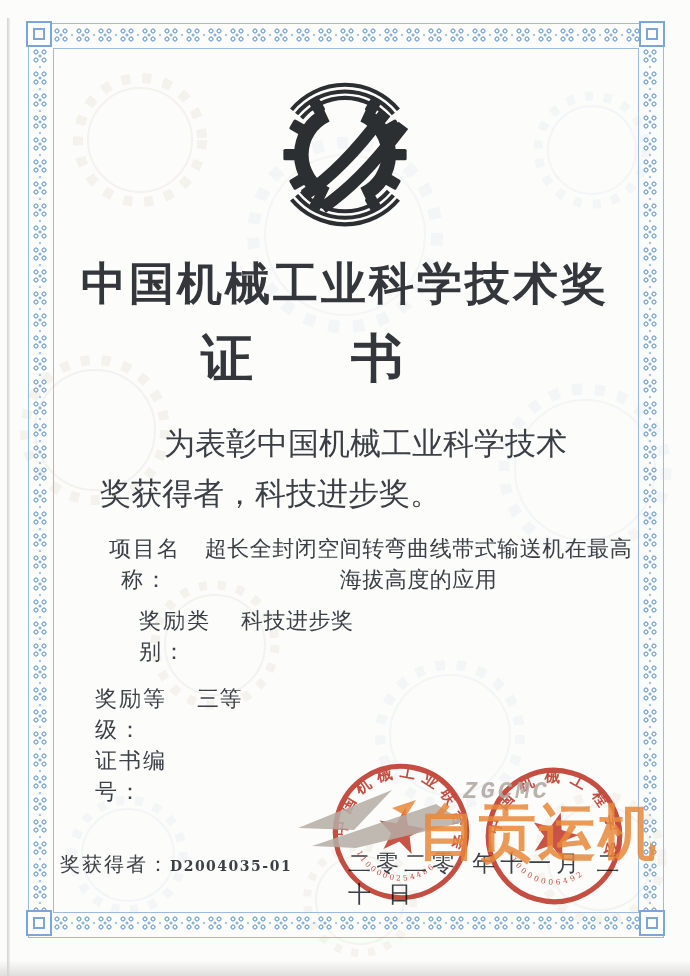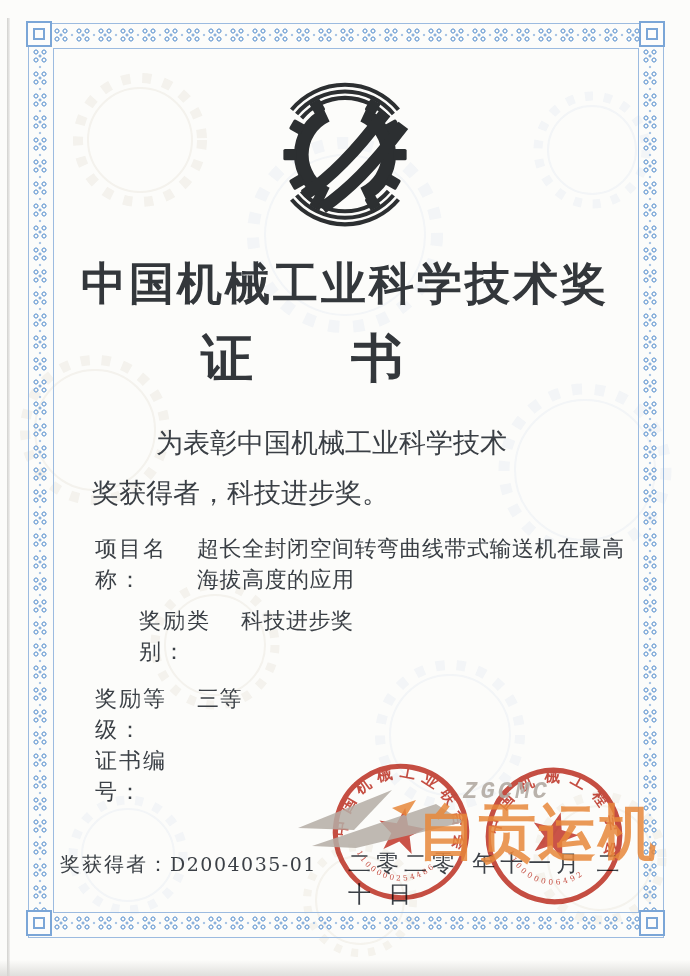--- a/index.html
+++ b/index.html
@@ -39,34 +39,34 @@
   .corner{position:absolute;width:22px;height:22px;border:2px solid #7ba6d7;background:#fdfdfc;
     display:flex;align-items:center;justify-content:center;z-index:3;}
   .corner::after{content:"";width:8px;height:8px;border:2px solid #7ba6d7;display:block;}
   
   .emblem{position:absolute;left:262px;top:80px;width:166px;height:150px;z-index:3;}
   
   .title{position:absolute;left:0;top:254px;width:690px;text-align:center;
     font-size:45px;font-weight:bold;color:#33373b;letter-spacing:3px;z-index:3;}
   .subtitle{position:absolute;left:0;top:324px;width:604px;text-align:center;
     font-size:52px;font-weight:bold;color:#33373b;letter-spacing:40px;text-indent:40px;z-index:3;}
-  .citation{position:absolute;left:92px;top:418px;width:522px;font-size:27px;
+  .citation{position:absolute;left:100px;top:418px;width:522px;font-size:31px;
     color:#3a3f45;line-height:50px;z-index:3;}
   .citation .l1{text-indent:64px;}
   .field{position:absolute;left:95px;width:545px;display:flex;font-size:22px;
     color:#3b4046;line-height:31px;z-index:3;}
   .field .flabel{flex:none;width:100px;letter-spacing:2px;}
   .field .fvalue{flex:1;padding-left:2px;letter-spacing:.5px;}
-  .f-project{top:533px;}
+  .f-project{top:533px;text-align:center;}
   .f-category{top:605px;margin-left:44px;}
   .f-grade{top:675px;margin-top:8px;}
   .f-winner{top:745px;}
   .certno{position:absolute;left:60px;top:851px;font-size:20px;color:#3b4046;z-index:3;}
   .certno .cn-label{letter-spacing:2px;}
-  .certno .cn-value{font-size:19px;letter-spacing:1.5px;font-family:"DejaVu Serif","Liberation Serif",serif;}
+  .certno .cn-value{font-size:14px;letter-spacing:1.5px;font-family:"DejaVu Serif","Liberation Serif",serif;font-weight:bold;}
   .date{position:absolute;left:348px;top:848px;width:300px;font-size:23px;
     color:#3b4046;letter-spacing:5px;z-index:3;}
   
   .seal{position:absolute;width:150px;height:150px;mix-blend-mode:multiply;opacity:.9;z-index:4;}
   .seal-left{left:326px;top:757px;transform:rotate(10deg);}
   .seal-right{left:479px;top:761px;transform:rotate(16deg);}
   
   .watermark{position:absolute;left:296px;top:772px;width:376px;height:104px;z-index:5;
     pointer-events:none;}
   .wm-latin{position:absolute;left:167px;top:6px;font-size:24px;font-weight:bold;

